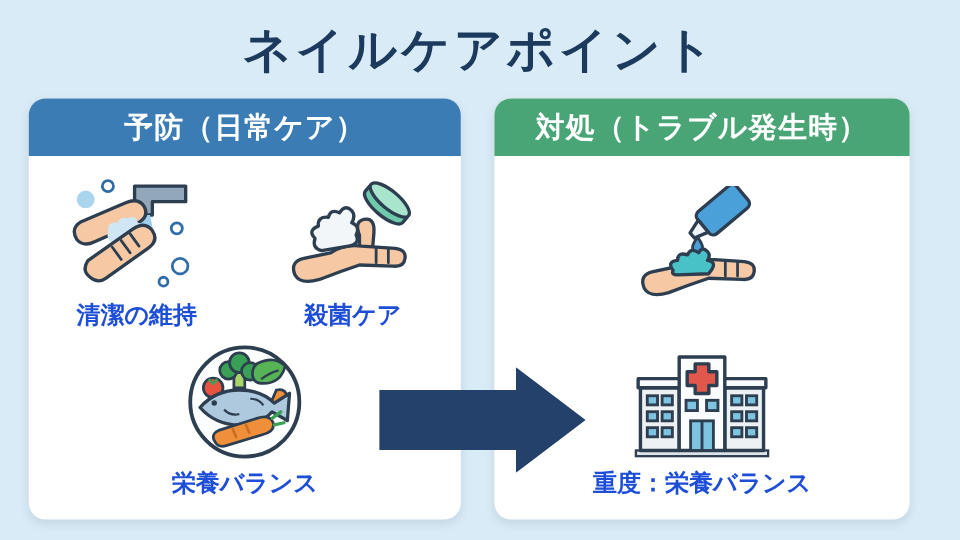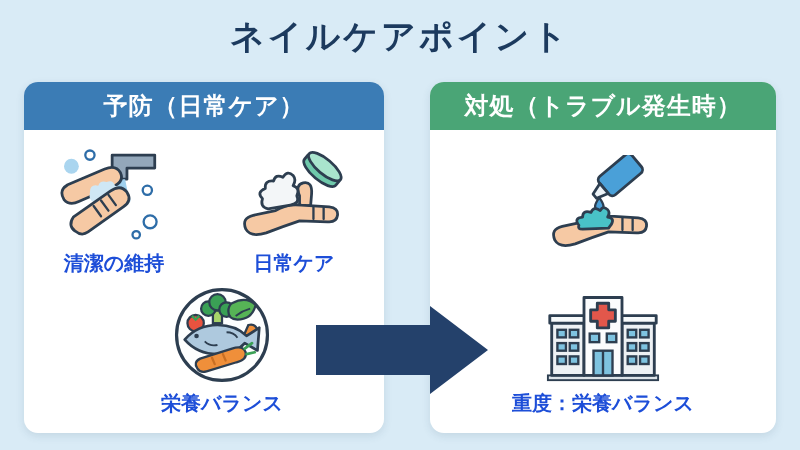--- a/index.html
+++ b/index.html
@@ -9,31 +9,31 @@
   }
   .stage{
     position:relative;
     width:800px;height:450px;
     background:#d9ebf6;
     overflow:hidden;
   }
   .title{
     position:absolute;left:0;top:14px;width:100%;
     margin:0;text-align:center;
-    font-size:34px;font-weight:800;letter-spacing:3px;
+    font-size:40px;font-weight:800;letter-spacing:3px;
     color:#1c3a5e;
   }
   .panel{
     position:absolute;top:82px;height:351px;
     background:#ffffff;border-radius:14px;
     box-shadow:0 3px 8px rgba(40,70,100,.12);
     z-index:1;
   }
   .panel.left{left:24px;width:360px;}
-  .panel.right{left:430px;width:346px;}
+  .panel.right{left:412px;width:346px;}
   .panel-header{
     height:48px;border-radius:14px 14px 0 0;
     display:flex;align-items:center;justify-content:center;
     color:#ffffff;font-size:24px;font-weight:700;letter-spacing:1px;
   }
   .panel-header.blue{background:#3b7cb5;}
   .panel-header.green{background:#4aa576;}
   .panel-body{position:relative;height:303px;}
   .cell{
     position:absolute;display:flex;flex-direction:column;
@@ -43,21 +43,21 @@
     flex:1;display:flex;align-items:center;justify-content:center;
     width:100%;
   }
   .cell .item-label{
     font-size:20px;font-weight:700;color:#1d4ed8;
     line-height:22px;white-space:nowrap;
   }
   
   .cell.l1{left:0;top:6px;width:50%;height:138px;}
   .cell.l2{left:50%;top:6px;width:50%;height:138px;}
-  .cell.l3{left:0;top:148px;width:100%;height:136px;padding-left:18px;}
+  .cell.l3{left:0;top:148px;width:100%;height:136px;}
   
   .cell.r1{left:0;top:6px;width:100%;height:138px;}
   .cell.r2{left:0;top:148px;width:100%;height:136px;}
   
   .arrow-wrap{
     position:absolute;left:316px;top:306px;width:172px;height:88px;
     z-index:5;
   }
   .arrow-wrap svg{position:absolute;left:0;top:0;}
   .arrow-label{
@@ -103,21 +103,21 @@
             <g transform="rotate(40 92 26)">
               <path d="M70 26 h44 v6 a22 8 0 0 1 -44 0 z" fill="#6fc9ab" stroke="#2d3e50" stroke-width="3" stroke-linejoin="round"></path>
               <ellipse cx="92" cy="24" rx="22" ry="8" fill="#a9e4cd" stroke="#2d3e50" stroke-width="3"></ellipse>
             </g>
             <path d="M66 56 Q61 44 70 42 Q80 40 79 54 L78 66 L66 70 Z" fill="#f6c9a4" stroke="#2d3e50" stroke-width="3" stroke-linejoin="round"></path>
             <path d="M8 92 Q3 80 16 77 L40 72 Q52 64 68 66 L98 68 Q108 69 107 77 Q106 85 96 84 L66 83 Q48 89 30 96 Q13 101 8 92 Z" fill="#f6c9a4" stroke="#2d3e50" stroke-width="3" stroke-linejoin="round"></path>
             <path d="M92 69 v12 M81 68 v13" stroke="#2d3e50" stroke-width="2.5" stroke-linecap="round"></path>
             <path d="M32 70 q-9-2-6-11 q-7-7 3-11 q-1-9 9-8 q2-8 10-4 q5-8 11-2 q4 5 0 11 q8 3 4 11 q4 8-7 10 z" fill="#f3f6f8" stroke="#2d3e50" stroke-width="3" stroke-linejoin="round"></path>
           </svg>
         </div>
-        <div class="item-label">日常ケア</div>
+        <div class="item-label">殺菌ケア</div>
       </div>
 
       <div class="cell l3">
         <div class="icon-box">
           <svg width="100" height="100" viewBox="0 0 110 110">
             <circle cx="55" cy="55" r="50" fill="#fdfefe" stroke="#2d3e50" stroke-width="3.5"></circle>
             <circle cx="26" cy="42" r="9" fill="#e8533f" stroke="#2d3e50" stroke-width="2.5"></circle>
             <path d="M22 34 l4 4 l4 -4" stroke="#3aa055" stroke-width="2.5" fill="none"></path>
             <g stroke="#2d3e50" stroke-width="2.5">
               <rect x="45" y="28" width="10" height="14" fill="#a8d46a"></rect>

